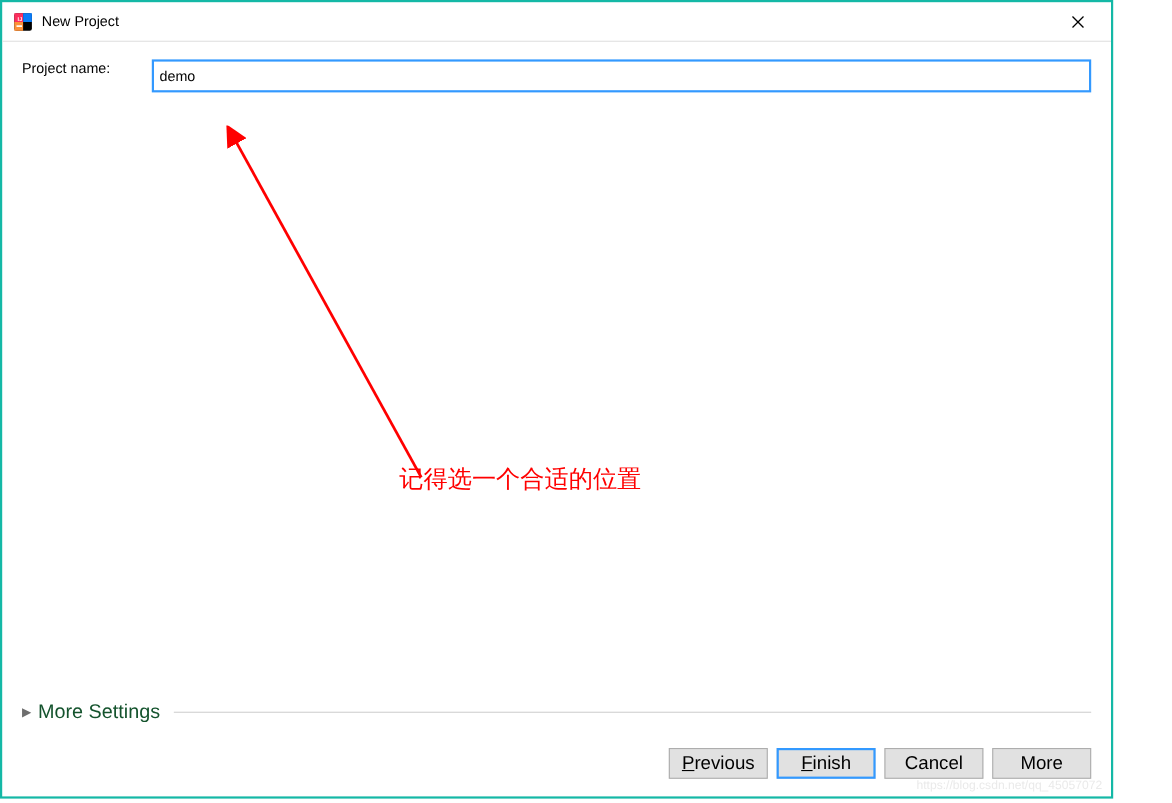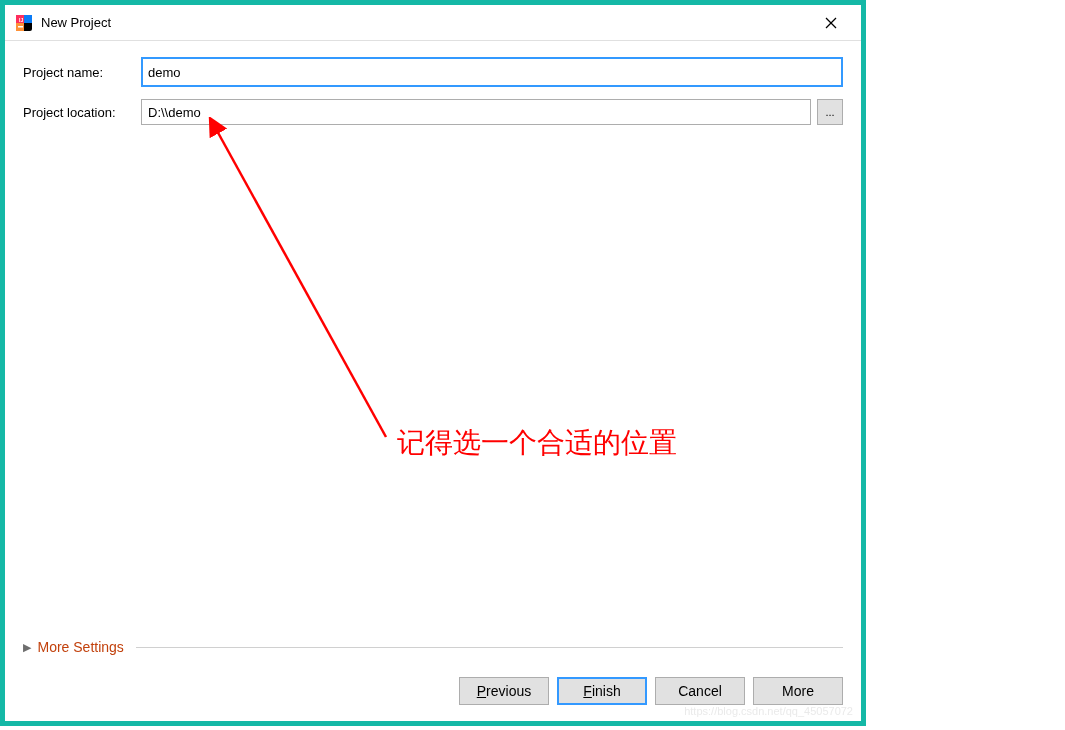--- a/index.html
+++ b/index.html
@@ -9,23 +9,23 @@
     }
     body {
       font-family: "Segoe UI", Tahoma, sans-serif;
       font-size: 13px;
       background: #fff;
       width: 1065px;
       height: 730px;
       overflow: hidden;
     }
     .window {
-      width: 866px;
+      width: 1012px;
       height: 726px;
-      border: 5px solid #14b8a6;
+      border: 2px solid #14b8a6;
       background: #fff;
       position: relative;
     }
     .titlebar {
       height: 36px;
       display: flex;
       align-items: center;
       padding: 0 10px;
       border-bottom: 1px solid #e0e0e0;
     }
@@ -55,22 +55,20 @@
       cursor: pointer;
       font-size: 14px;
       color: #000;
     }
     .content {
       padding: 16px 18px;
       position: relative;
     }
     .form-row {
       display: flex;
-      align-items: center;
-      margin-bottom: 12px;
       gap: 6px;
     }
     .form-label {
       width: 112px;
       color: #000;
       font-size: 13px;
       flex-shrink: 0;
     }
     .text-input {
       flex: 1;
@@ -99,64 +97,64 @@
     }
     .annotation-arrow {
       position: absolute;
       top: 76px;
       left: 196px;
       pointer-events: none;
     }
     .annotation-text {
       position: absolute;
       top: 383px;
-      left: 392px;
+      left: 361px;
       color: #ff0000;
-      font-size: 28px;
+      font-size: 22px;
       font-family: "Microsoft YaHei", sans-serif;
       pointer-events: none;
     }
     .more-settings {
       position: absolute;
       bottom: 66px;
       left: 18px;
       right: 18px;
       display: flex;
       align-items: center;
       gap: 6px;
       cursor: pointer;
     }
     .expand-icon {
       color: #6e6e6e;
       font-size: 11px;
     }
     .more-settings-label {
-      color: #c2410c;
-      font-size: 14px;
+      color: #14532d;
+      font-size: 18px;
     }
     .more-settings-line {
       flex: 1;
       height: 1px;
       background: #d0d0d0;
       margin-left: 6px;
     }
     .button-bar {
       position: absolute;
       bottom: 16px;
       right: 18px;
       display: flex;
       gap: 8px;
     }
     .dlg-button {
       width: 90px;
       height: 28px;
       border: 1px solid #adadad;
       background: #e1e1e1;
       cursor: pointer;
-      font-size: 14px;
+      font-size: 17px;
       font-family: inherit;
       color: #000;
     }
     .dlg-button.primary {
       border: 2px solid #3399ff;
       text-align: center;
     }
     .mnemonic {
       text-decoration: underline;
     }
@@ -192,25 +190,20 @@
       </svg>
     </div>
   </div>
 
   <div class="content">
     <div class="form-row">
       <label class="form-label">Project name:</label>
       <input type="text" class="text-input focused" value="demo" style="">
     </div>
 
-    <div class="form-row">
-      <label class="form-label">Project location:</label>
-      <input type="text" class="text-input" value="D:\\demo" style="">
-      <button class="browse-btn">...</button>
-    </div>
 
     <svg class="annotation-arrow" width="230" height="330">
       <defs>
         <marker id="arrowhead" markerWidth="8" markerHeight="8" refX="2" refY="4" orient="auto">
           <polygon points="0 0, 8 4, 0 8" fill="#ff0000"></polygon>
         </marker>
       </defs>
       <line x1="185" y1="320" x2="15" y2="12" stroke="#ff0000" stroke-width="2.5" marker-end="url(#arrowhead)"></line>
     </svg>
 

